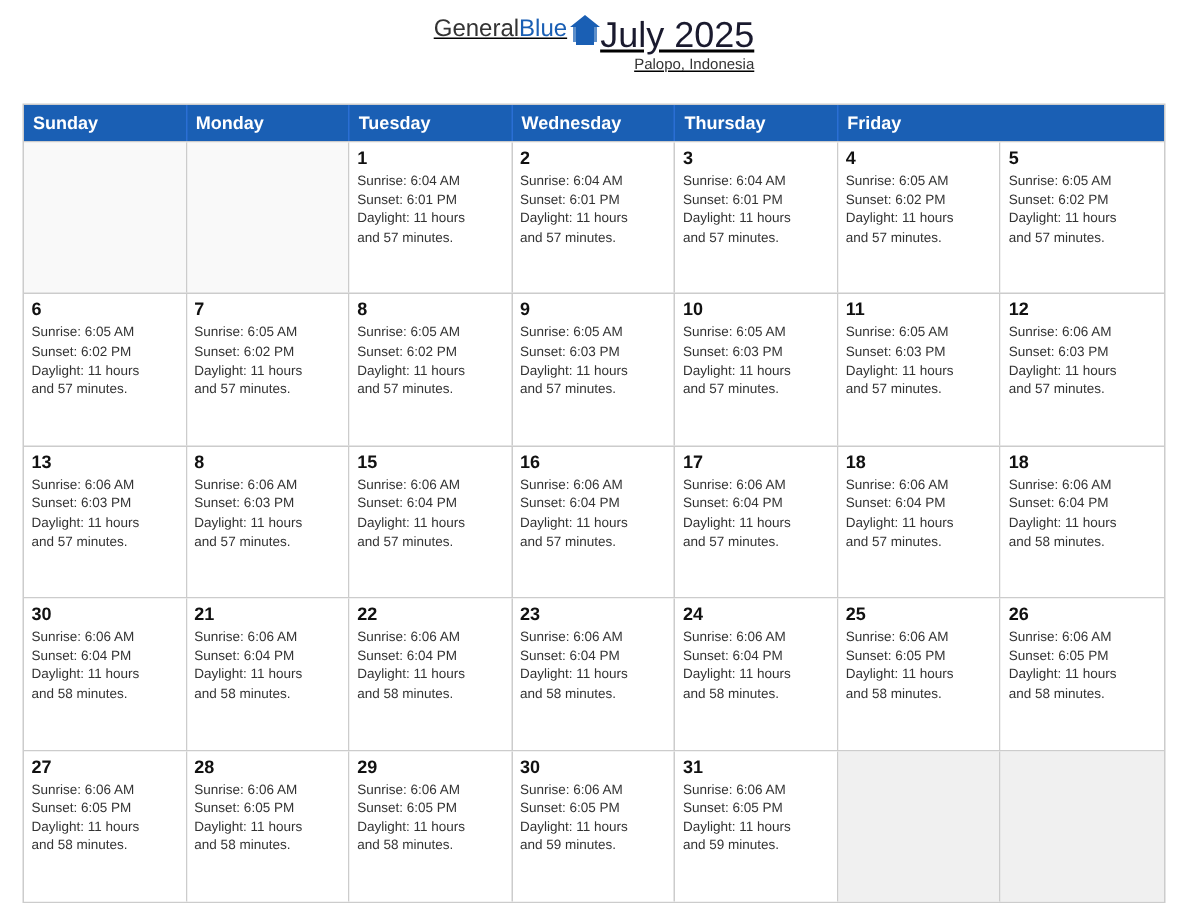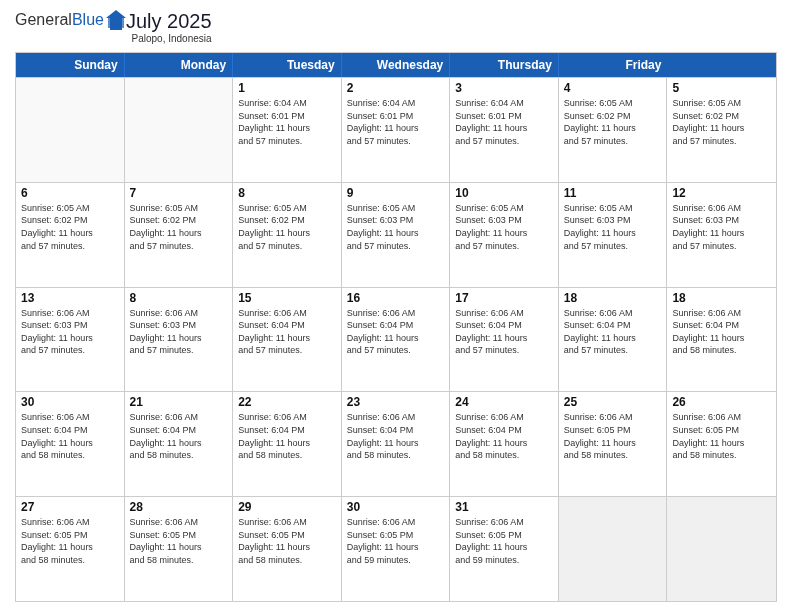--- a/index.html
+++ b/index.html
@@ -12,40 +12,41 @@
     }
     .page {
       width: 792px;
       height: 612px;
       padding: 10px 15px;
       display: flex;
       flex-direction: column;
     }
     .header {
       display: flex;
-      justify-content: flex-start;
+      justify-content: center;
       align-items: flex-start;
-      margin-bottom: 8px;
+      margin-bottom: 20px;
+      text-decoration: underline;
     }
     .logo {
       display: flex;
       align-items: center;
     }
     .logo-general { color: #333; }
     .logo-blue { color: #1a5fb4; }
     .logo-icon {
       width: 20px;
       height: 20px;
       margin-left: 2px;
     }
     .title-block {
       text-align: right;
     }
     .month-year {
-      font-size: 20px;
+      font-size: 24px;
       color: #1a1a2e;
       font-weight: normal;
     }
     .location {
       font-size: 10px;
       color: #333;
     }
     .calendar {
       border: 1px solid #ccc;
       flex: 1;
@@ -56,21 +57,21 @@
       display: grid;
       grid-template-columns: repeat(7, 1fr);
       background: #1a5fb4;
     }
     .cal-header-cell {
       color: white;
       font-size: 12px;
       font-weight: bold;
       padding: 5px 6px;
       border-right: 1px solid #2a6fd4;
-      text-align: right;
+      text-align: left;
     }
     .cal-header-cell:last-child { border-right: none; }
     .cal-body {
       display: flex;
       flex-direction: column;
       flex: 1;
     }
     .cal-row {
       display: grid;
       grid-template-columns: repeat(7, 1fr);

